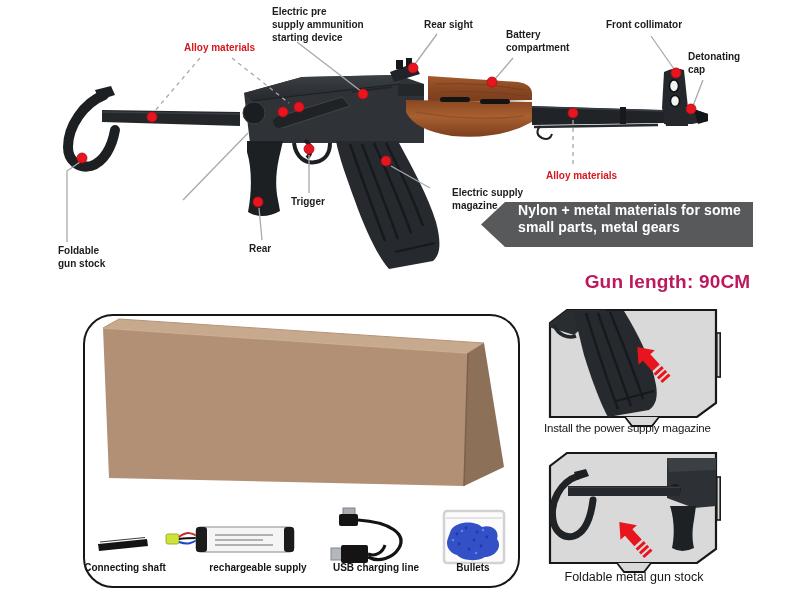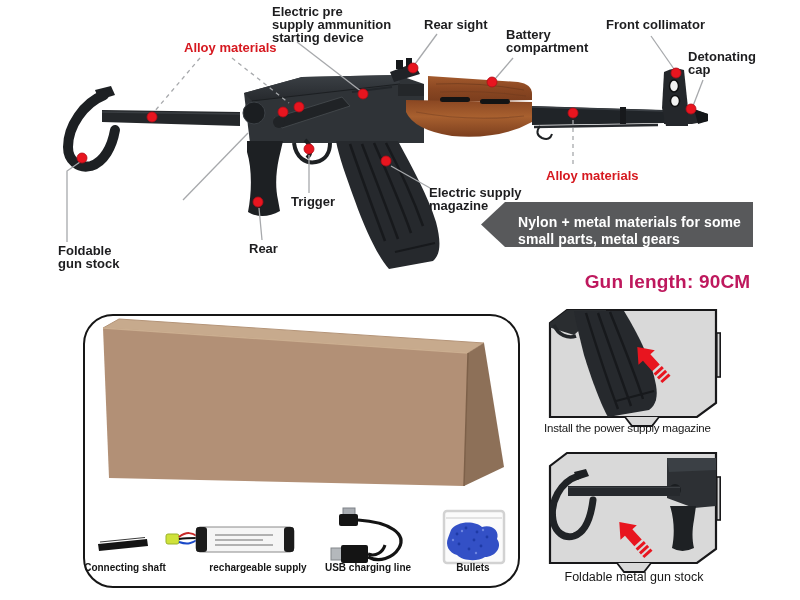--- a/index.html
+++ b/index.html
@@ -1,24 +1,24 @@
 <!DOCTYPE html>
 <html><head>
 <meta charset="utf-8">
 <style>
   html,body{margin:0;padding:0;background:#fff;}
   #stage{position:relative;width:800px;height:600px;background:#ffffff;overflow:hidden;
          font-family:"Liberation Sans",sans-serif;color:#1d1d1f;}
   .abs{position:absolute;}
-  .callout{position:absolute;font-size:13px;line-height:13px;font-weight:700;
+  .callout{position:absolute;font-size:10px;line-height:13px;font-weight:700;
            white-space:pre-line;color:#1d1d1f;}
   .callout.red{color:#d6181f;}
   #banner{position:absolute;left:481px;top:202px;width:272px;height:45px;
           background:#58595b;clip-path:polygon(0 50%,24px 0,100% 0,100% 100%,24px 100%);
-          display:flex;align-items:flex-end;box-sizing:border-box;padding-left:37px;}
+          display:flex;align-items:flex-start;box-sizing:border-box;padding-left:37px;}
   #banner .banner-text{color:#ffffff;font-weight:700;font-size:14px;line-height:16.5px;
           white-space:pre-line;letter-spacing:.1px;}
   #gun-length{position:absolute;left:575px;top:271px;width:185px;text-align:center;
           font-size:19px;font-weight:700;color:#be185d;letter-spacing:.2px;}
   .panel-caption{position:absolute;font-weight:400;color:#161616;white-space:pre-line;}
   #caption-1{left:544px;top:422px;width:178px;font-size:11.5px;letter-spacing:-.2px;}
   #caption-2{left:548px;top:570px;width:172px;font-size:12.5px;text-align:center;}
   #package-box-panel{position:absolute;left:83px;top:314px;width:437px;height:274px;
           border:2.5px solid #161616;border-radius:30px;box-sizing:border-box;background:#fff;}
   #dim-badge{position:absolute;left:92px;top:463px;width:167px;height:31px;background:#fff;
@@ -146,21 +146,21 @@
   <div class="callout" style="left:424px;top:18px">Rear sight</div>
   <div class="callout" style="left:506px;top:28px">Battery
 compartment</div>
   <div class="callout" style="left:606px;top:18px">Front collimator</div>
   <div class="callout" style="left:688px;top:50px">Detonating
 cap</div>
   <div class="callout red" style="left:184px;top:41px">Alloy materials</div>
   <div class="callout red" style="left:546px;top:169px">Alloy materials</div>
   <div class="callout" style="left:291px;top:195px">Trigger</div>
   <div class="callout" style="left:249px;top:242px">Rear</div>
-  <div class="callout" style="left:429px;top:186px">Electric supply
+  <div class="callout" style="left:452px;top:186px">Electric supply
 magazine</div>
   <div class="callout" style="left:58px;top:244px">Foldable
 gun stock</div>
 
   <div id="banner">
     <div class="banner-text">Nylon + metal materials for some
 small parts, metal gears</div>
   </div>
 
   <div id="gun-length">Gun length: 90CM</div>
@@ -278,16 +278,16 @@
           <circle cx="391" cy="237" r="1.2"></circle>
             <circle cx="368" cy="224" r="1.2"></circle>
         </g>
       </g>
     </svg>
   </div>
 
 
   <div class="acc-label" style="left:125px">Connecting shaft</div>
   <div class="acc-label" style="left:258px">rechargeable supply</div>
-  <div class="acc-label" style="left:368px">USB charging line</div>
+  <div class="acc-label" style="left:376px">USB charging line</div>
   <div class="acc-label" style="left:473px">Bullets</div>
 
 </div>
 
 </body></html>

